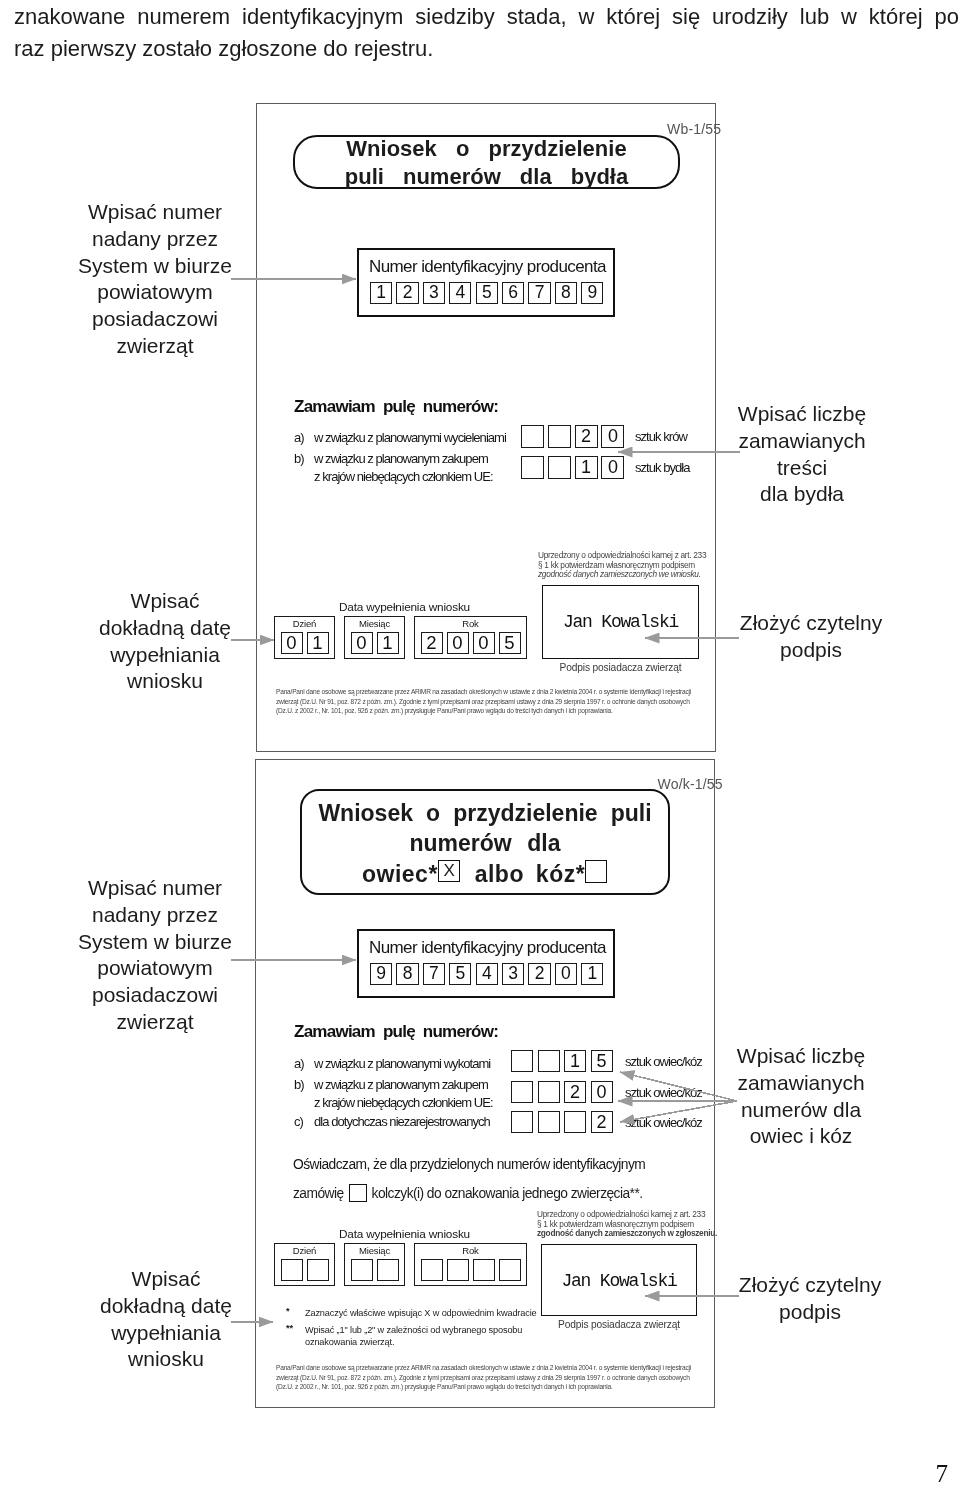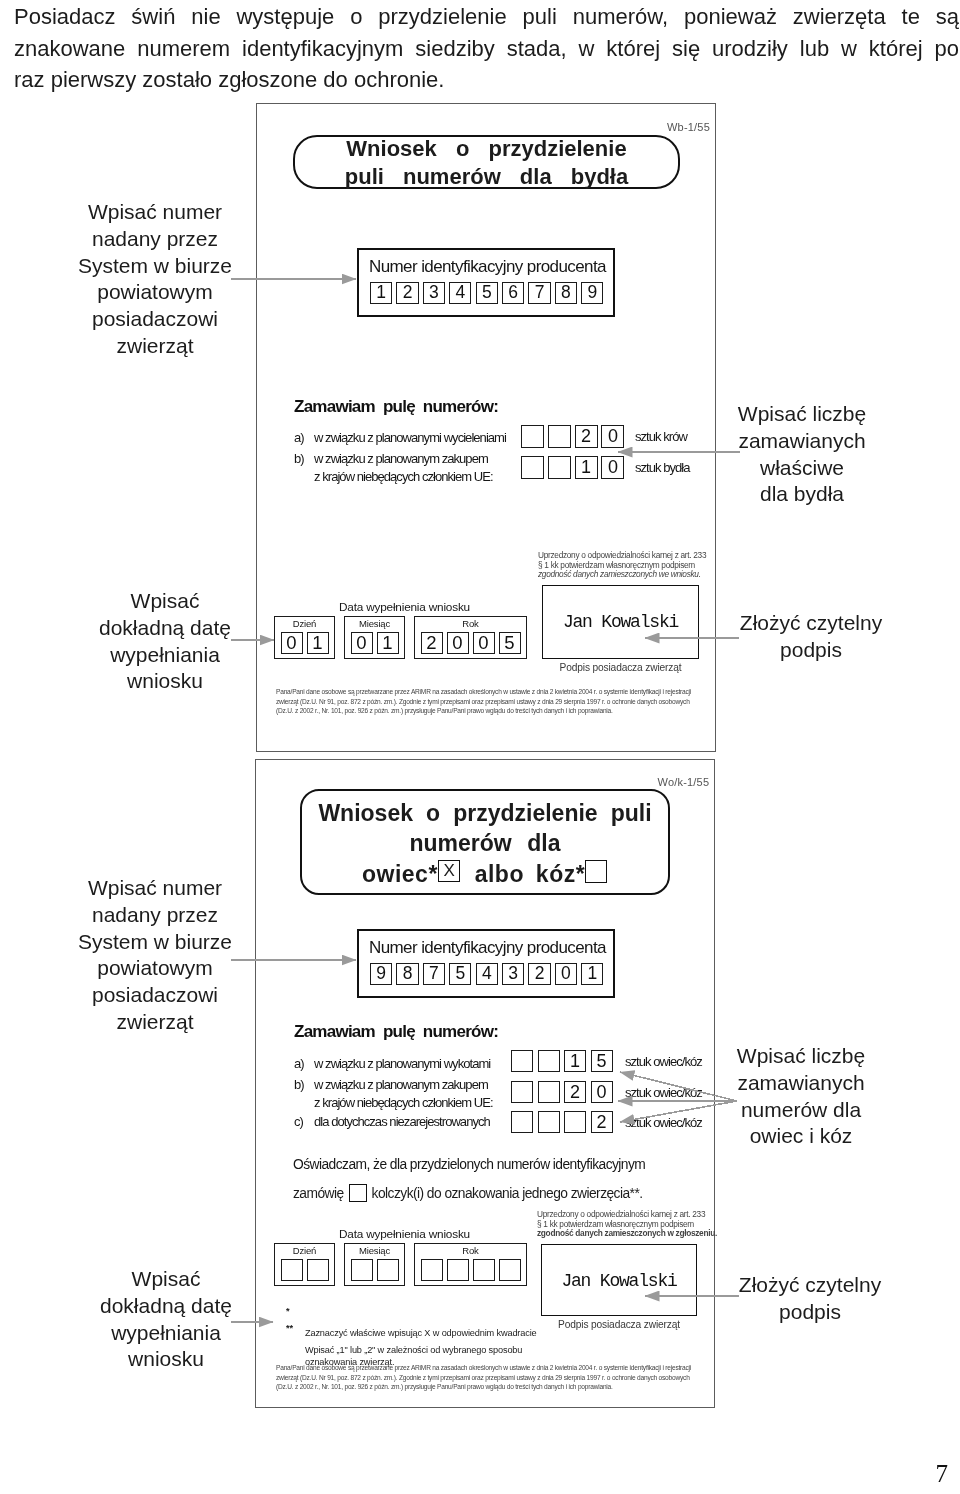--- a/index.html
+++ b/index.html
@@ -15,21 +15,21 @@
   .note{position:absolute;text-align:center;font-size:21px;line-height:26.8px;color:#1c1c1c;}
 
   
   .frame{position:absolute;border:1.5px solid #5c5c5c;background:#fff;box-sizing:border-box;}
 
   
   .pill{position:absolute;box-sizing:border-box;border:2.2px solid #111;border-radius:40px;
         display:flex;flex-direction:column;align-items:center;justify-content:center;text-align:center;
         font-weight:bold;background:transparent;}
 
-  .code{position:absolute;font-size:11px;color:#555;letter-spacing:0.2px;white-space:nowrap;}
+  .code{position:absolute;font-size:14px;color:#555;letter-spacing:0.2px;white-space:nowrap;}
 
   
   .panel{position:absolute;box-sizing:border-box;border:2px solid #111;background:#fff;}
   .panel-label{position:absolute;font-size:17px;letter-spacing:-0.6px;color:#161616;white-space:nowrap;}
 
   .cell{position:absolute;box-sizing:border-box;border:1.4px solid #1b1b1b;background:#fff;
         display:flex;align-items:center;justify-content:center;
         font-size:17px;color:#111;line-height:1;}
 
   .sect-title{position:absolute;font-weight:bold;font-size:17px;letter-spacing:-0.75px;word-spacing:4px;color:#111;white-space:nowrap;}
@@ -42,32 +42,31 @@
   .sigcap{position:absolute;font-size:10.2px;letter-spacing:-0.15px;color:#3a3a3a;white-space:nowrap;}
   .fineprint{position:absolute;font-size:6.6px;letter-spacing:-0.22px;line-height:9.7px;color:#444;}
   .datelabel{position:absolute;font-size:11.8px;letter-spacing:-0.2px;color:#161616;white-space:nowrap;text-align:left;}
   .datehdr{position:absolute;font-size:9.5px;letter-spacing:-0.15px;color:#161616;white-space:nowrap;}
   .dbox{position:absolute;box-sizing:border-box;border:1.6px solid #1b1b1b;background:#fff;}
 
   .checkbox{display:inline-block;box-sizing:border-box;border:1.6px solid #111;background:#fff;
             width:21px;height:21px;line-height:19px;text-align:center;font-size:15px;font-weight:normal;
             letter-spacing:0;vertical-align:middle;}
   .fnmark{position:absolute;font-size:9.2px;color:#161616;font-weight:bold;}
-  .fntext{position:absolute;font-size:9.2px;letter-spacing:-0.15px;color:#222;white-space:nowrap;margin-top:20px;}
+  .fntext{position:absolute;font-size:9.2px;letter-spacing:-0.15px;color:#222;white-space:nowrap;}
   .pagenum{position:absolute;right:12px;bottom:6px;font-family:"Liberation Serif",serif;font-size:25px;color:#111;}
 
   svg.arrows{position:absolute;left:0;top:0;width:960px;height:1494px;pointer-events:none;z-index:5;}
 </style>
 </head>
 <body>
 
 <div id="intro">
-  <div>Posiadacz świń nie występuje o przydzielenie puli numerów, ponieważ zwierzęta te są</div>
   <div>znakowane numerem identyfikacyjnym siedziby stada, w której się urodziły lub w której po</div>
-  <div>raz pierwszy zostało zgłoszone do ochronie.</div>
+  <div>raz pierwszy zostało zgłoszone do rejestru.</div>
 </div>
 
 <svg class="arrows" viewBox="0 0 960 1494">
   <defs>
     <marker id="ah" markerWidth="15" markerHeight="11" refX="14.5" refY="5.5" orient="auto" markerUnits="userSpaceOnUse">
       <path d="M0,0 L15,5.5 L0,11 z" fill="#9a9a9a"></path>
     </marker>
   </defs>
   <g stroke="#9a9a9a" stroke-width="1.6" fill="none" shape-rendering="crispEdges">
     <line x1="231" y1="279" x2="356" y2="279" marker-end="url(#ah)"></line>
@@ -88,21 +87,21 @@
     <div>Wpisać numer</div>
     <div>nadany przez</div>
     <div>System w biurze</div>
     <div>powiatowym</div>
     <div>posiadaczowi</div>
     <div>zwierząt</div>
   </div>
 <div class="note" id="note-cattle-count" style="left: 722px; top: 401px; width: 160px;">
     <div>Wpisać liczbę</div>
     <div>zamawianych</div>
-    <div>właściwe</div>
+    <div>treści</div>
     <div>dla bydła</div>
   </div>
 <div class="note" id="note-cattle-date" style="left: 55px; top: 588px; width: 220px;">
     <div>Wpisać</div>
     <div>dokładną datę</div>
     <div>wypełniania</div>
     <div>wniosku</div>
   </div>
 <div class="note" id="note-cattle-sign" style="left: 721px; top: 610px; width: 180px;">
     <div>Złożyć czytelny</div>

